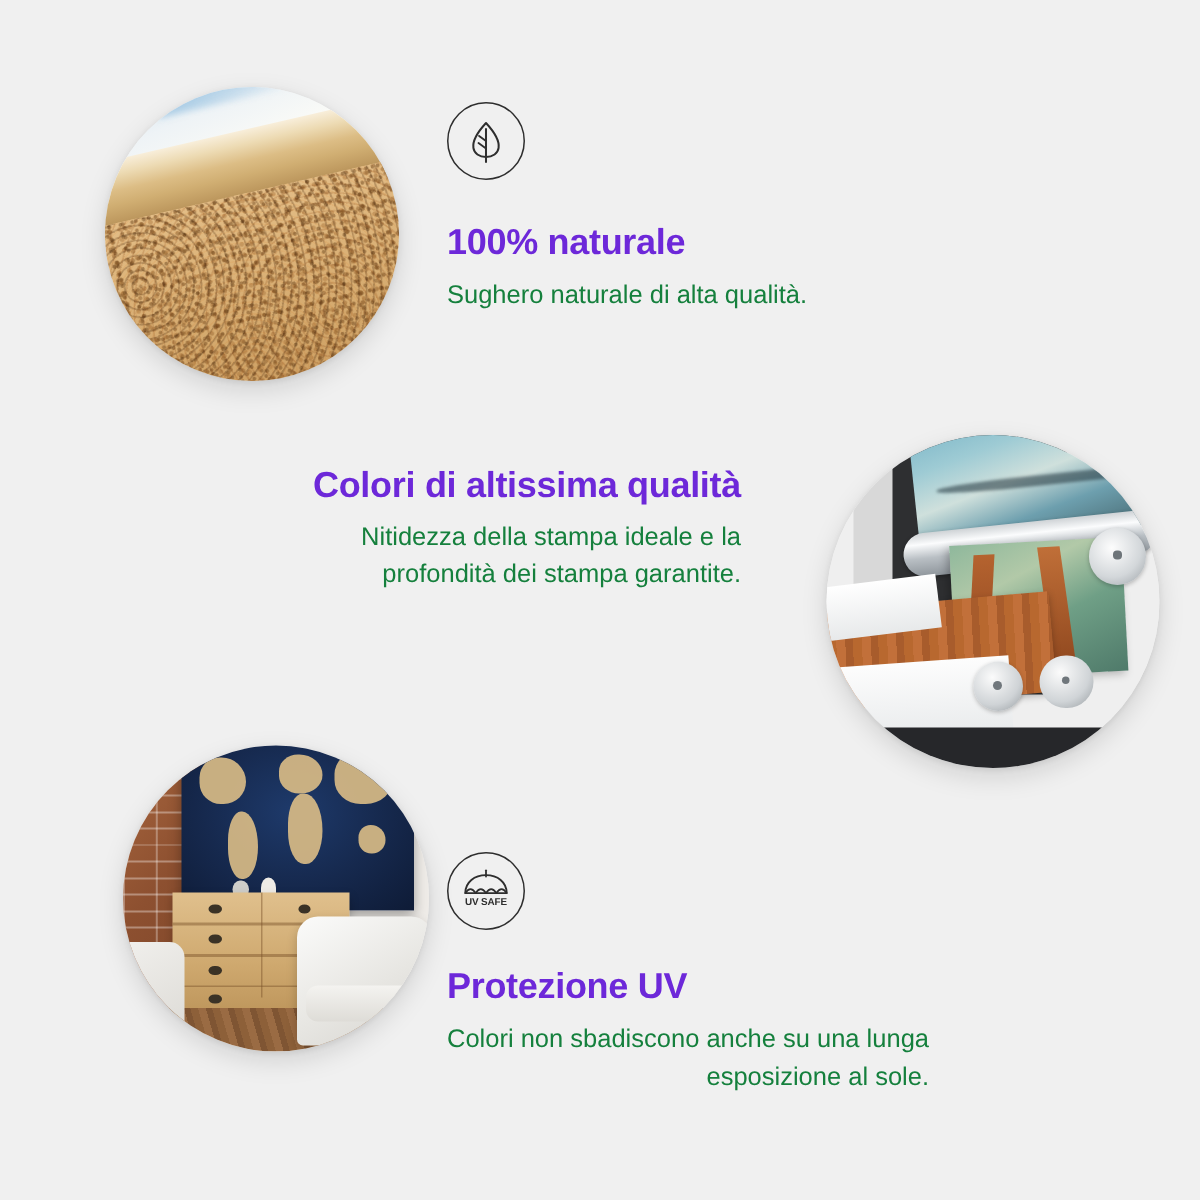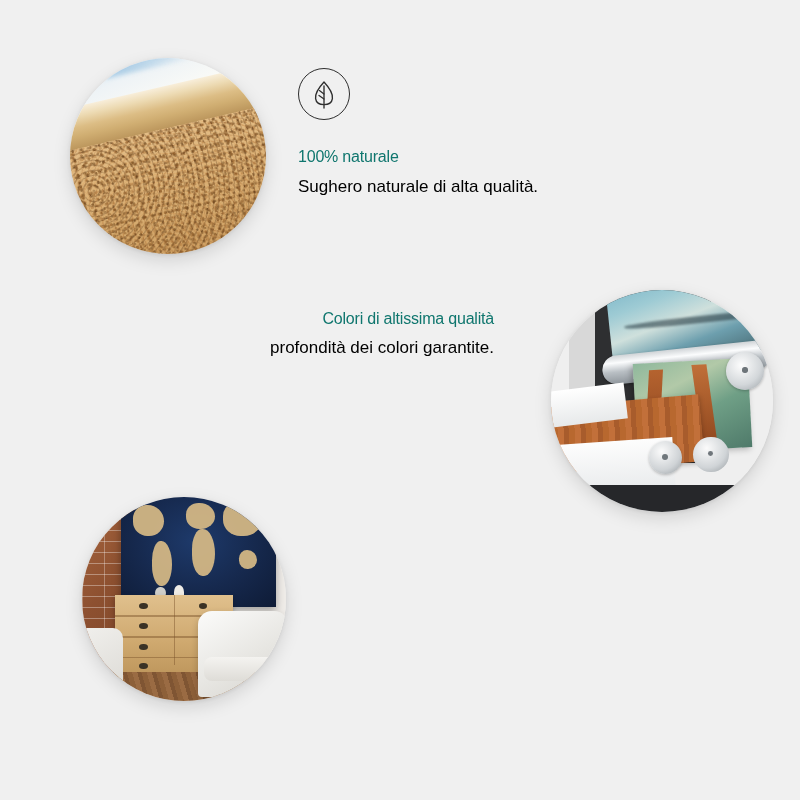--- a/index.html
+++ b/index.html
@@ -186,24 +186,24 @@
   .rm-globe{position:absolute;left:36%;top:44%;width:5%;height:6%;border-radius:50%;background:#cfcec9;}
 
   
   .block { position:absolute; }
   .icon-circle {
     width:52px; height:52px; border-radius:50%;
     border:1.6px solid #2e2e2e;
     display:flex; align-items:center; justify-content:center;
   }
   .heading {
-    font-size:16px; font-weight:normal; color:#0f766e;
+    font-size:24px; font-weight:bold; color:#6d28d9;
     letter-spacing:-0.2px; white-space:nowrap;
   }
-  .subtext { font-size:17px; color:#000000; line-height:1.45;text-align:right; }
+  .subtext { font-size:17px; color:#15803d; line-height:1.45;text-align:right; }
 
   #block-natural { left:298px; top:68px; text-align:left; }
   #block-natural .icon-circle { margin-bottom:28px; }
   #block-natural .heading { margin-bottom:9px; }
 
   #block-print { left:186px; top:310px; width:308px; text-align:right; }
   #block-print .icon-wrap { display:flex; justify-content:flex-end; margin-bottom:22px; }
   #block-print .heading { margin-bottom:8px; }
 
   #block-uv { left:298px; top:568px; text-align:left; }
@@ -285,17 +285,31 @@
         <line x1="17" y1="17" x2="12.4" y2="13.6" stroke="#2e2e2e" stroke-width="1.25" stroke-linecap="round"></line>
         <line x1="17" y1="22" x2="12.0" y2="18.4" stroke="#2e2e2e" stroke-width="1.25" stroke-linecap="round"></line>
       </svg>
     </div>
     <div class="heading">100% naturale</div>
     <div class="subtext">Sughero naturale di alta qualità.</div>
   </div>
 
   <div class="block" id="block-print">
     <div class="heading">Colori di altissima qualità</div>
-    <div class="subtext">profondità dei colori garantite.</div>
-  </div>
-
+    <div class="subtext">Nitidezza della stampa ideale e la</div>
+    <div class="subtext">profondità dei stampa garantite.</div>
+  </div>
+
+  <div class="block" id="block-uv">
+    <div class="icon-circle">
+      <svg width="38" height="36" viewBox="0 0 38 36" aria-hidden="true">
+        <line x1="19" y1="4.2" x2="19" y2="8.4" stroke="#2e2e2e" stroke-width="1.2" stroke-linecap="round"></line>
+        <path d="M5.2 19.4 C5.2 11.9 11.4 7.4 19 7.4 C26.6 7.4 32.8 11.9 32.8 19.4 Z" fill="none" stroke="#2e2e2e" stroke-width="1.3" stroke-linejoin="round"></path>
+        <path d="M5.2 19.4 C7.5 15.9 9.8 15.9 12.1 19.4 C14.4 15.9 16.7 15.9 19 19.4 C21.3 15.9 23.6 15.9 25.9 19.4 C28.2 15.9 30.5 15.9 32.8 19.4" fill="none" stroke="#2e2e2e" stroke-width="1.15" stroke-linejoin="round" stroke-linecap="round"></path>
+        <text x="19" y="27.6" text-anchor="middle" font-family="'Liberation Sans', sans-serif" font-size="6.6" font-weight="bold" fill="#2e2e2e" letter-spacing="-0.1">UV SAFE</text>
+      </svg>
+    </div>
+    <div class="heading">Protezione UV</div>
+    <div class="subtext">Colori non sbadiscono anche su una lunga</div>
+    <div class="subtext">esposizione al sole.</div>
+  </div>
 
 </div>
 
 </body></html>

